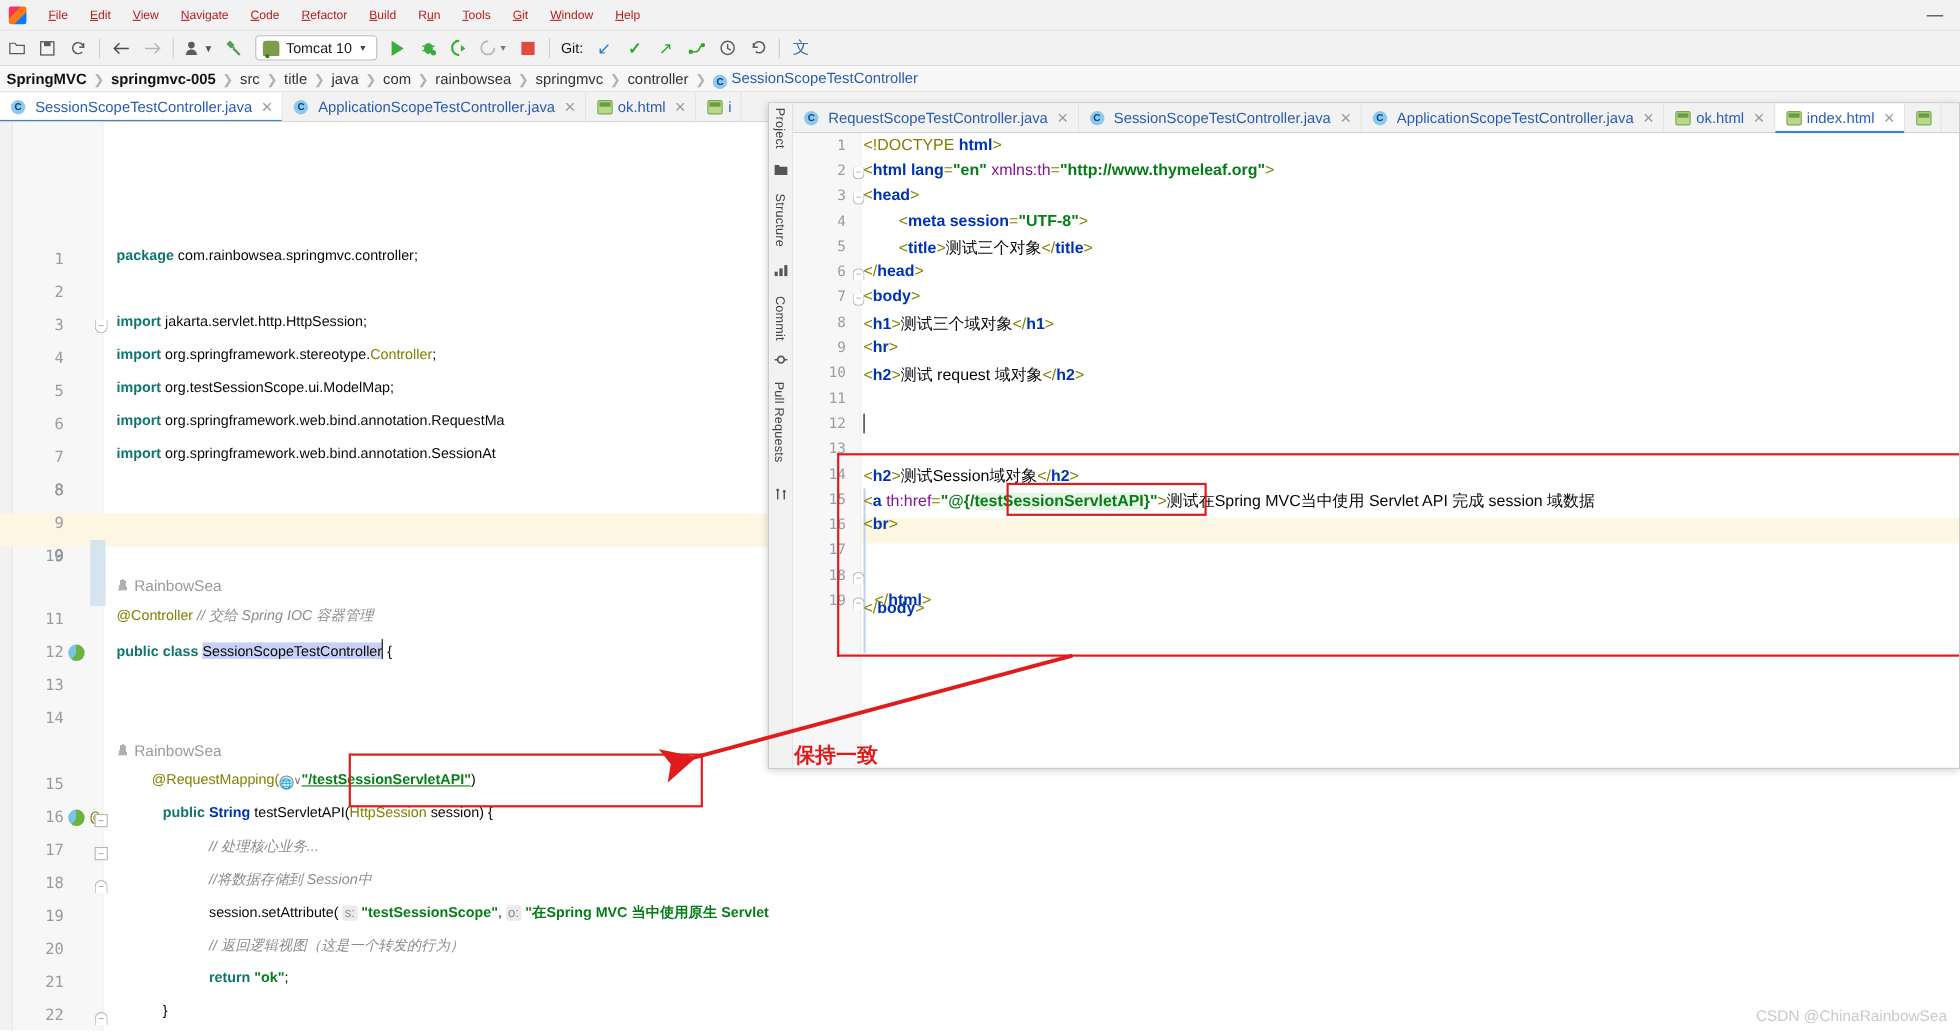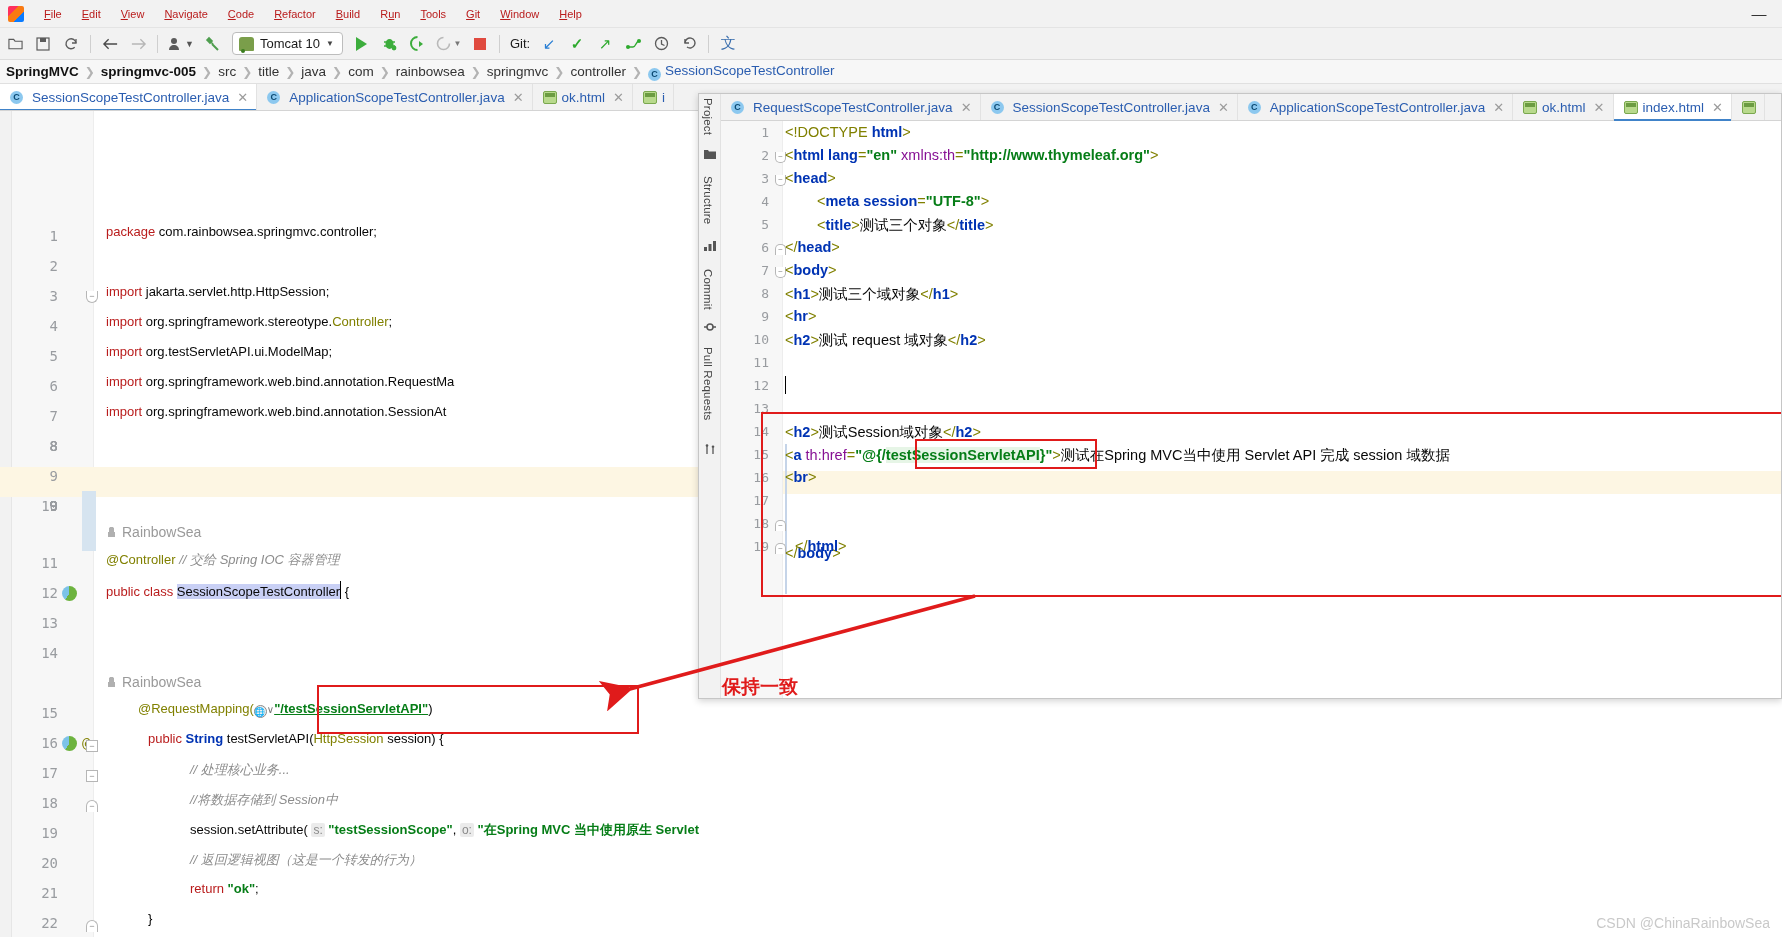--- a/index.html
+++ b/index.html
@@ -123,21 +123,21 @@
     position:absolute;left:12px;top:0;width:82px;height:100%;background:#f7f7f7;
     border-right:1px solid #ededed;
   }
   .ln{
     position:absolute;left:0;width:58px;text-align:right;
     color:#999ca0;font-family:"DejaVu Sans Mono", monospace;font-size:14px;
   }
   .ctext{position:absolute;left:106px;white-space:pre;}
   .hl-line{position:absolute;left:0;right:0;height:30px;background:#fdf6e3;}
 
-  .kw{color:#b91c1c;font-weight:normal;}
+  .kw{color:#0f766e;font-weight:bold;}
   .ann{color:#808000;}
   .str{color:#067d17;font-weight:bold;}
   .cmt{color:#8c8c8c;font-style:italic;}
   .type{color:#808000;}
   .plain{color:#080808;}
   .paren{color:#000;}
   .param-hint{
     background:#ebebeb;color:#8a8a8a;font-size:12px;padding:0 2px;border-radius:2px;
     font-style:normal;
   }
@@ -409,21 +409,21 @@
     <div class="ln" style="top:177px;">3</div>
     <div class="ln" style="top:207px;">4</div>
     <div class="ln" style="top:237px;">5</div>
     <div class="ln" style="top:267px;">6</div>
     <div class="ln" style="top:297px;">7</div>
     <div class="ln" style="top:327px;">8</div>
 
     <div class="ctext" style="top:113px;"><span class="kw">package</span> <span class="plain">com.rainbowsea.springmvc.controller;</span></div>
     <div class="ctext" style="top:173px;"><span class="kw">import</span> <span class="plain">jakarta.servlet.http.HttpSession;</span></div>
     <div class="ctext" style="top:203px;"><span class="kw">import</span> <span class="plain">org.springframework.stereotype.</span><span class="type">Controller</span><span class="plain">;</span></div>
-    <div class="ctext" style="top:233px;"><span class="kw">import</span> <span class="plain">org.testServletAPI.ui.ModelMap;</span></div>
+    <div class="ctext" style="top:233px;"><span class="kw">import</span> <span class="plain">org.testSessionScope.ui.ModelMap;</span></div>
     <div class="ctext" style="top:263px;"><span class="kw">import</span> <span class="plain">org.springframework.web.bind.annotation.RequestMa</span></div>
     <div class="ctext" style="top:293px;"><span class="kw">import</span> <span class="plain">org.springframework.web.bind.annotation.SessionAt</span></div>
 
     <div class="fold" style="top:180px;border-radius:0 0 6px 6px;border-top:none;">−</div>
 
     <div class="ln" style="top:327px;">8</div>
     <div class="ln" style="top:387px;">9</div>
 
     <div class="ln" style="top:387px;">9</div>
 

